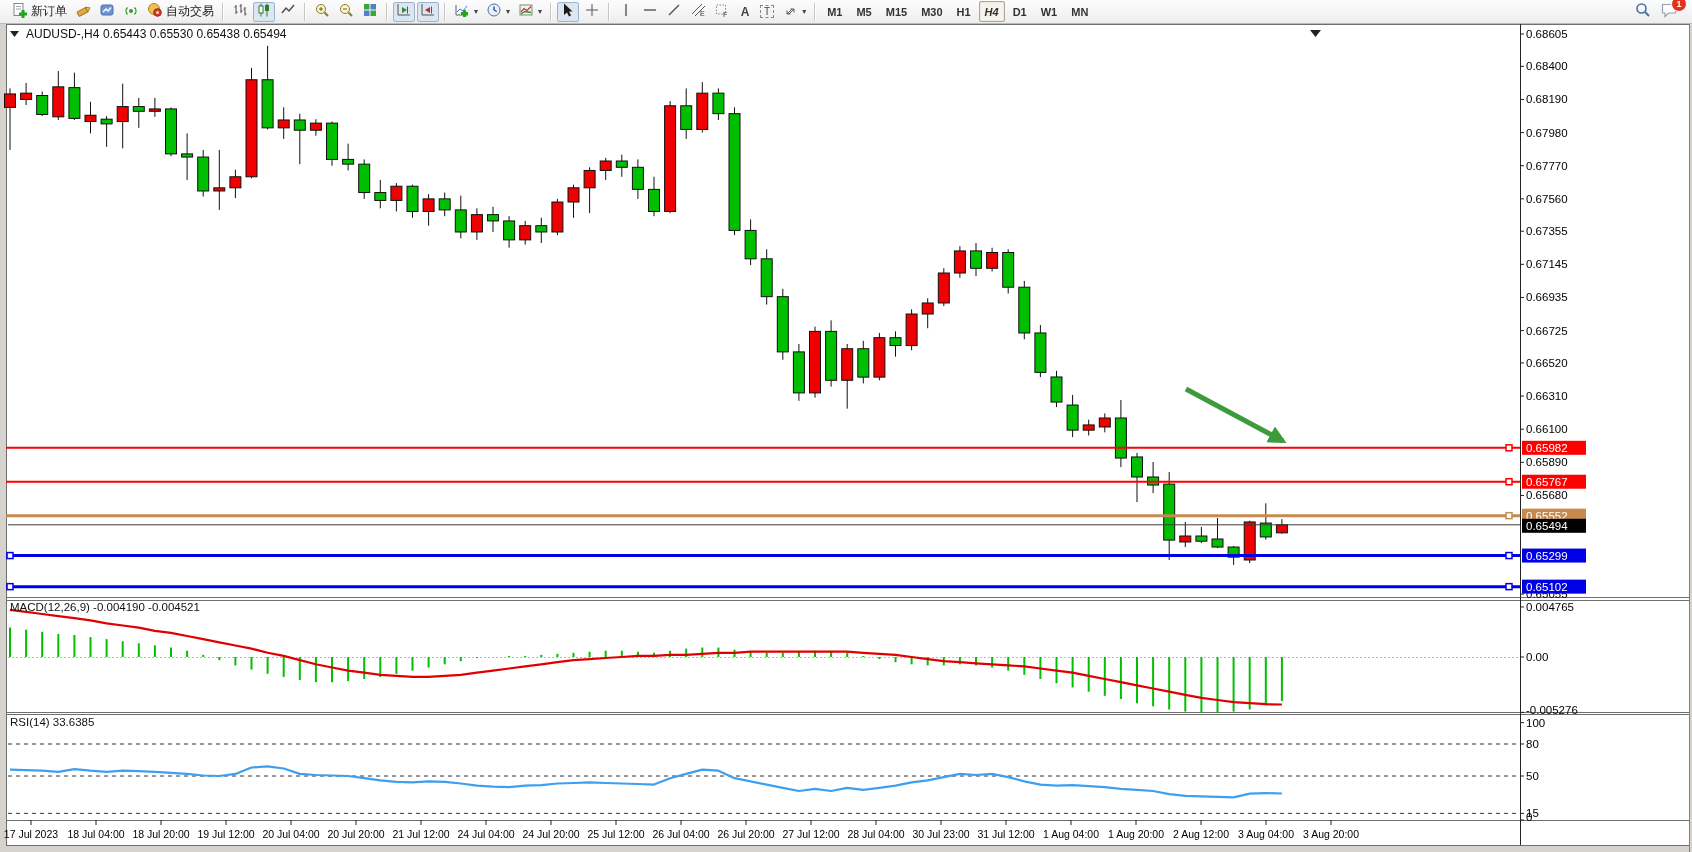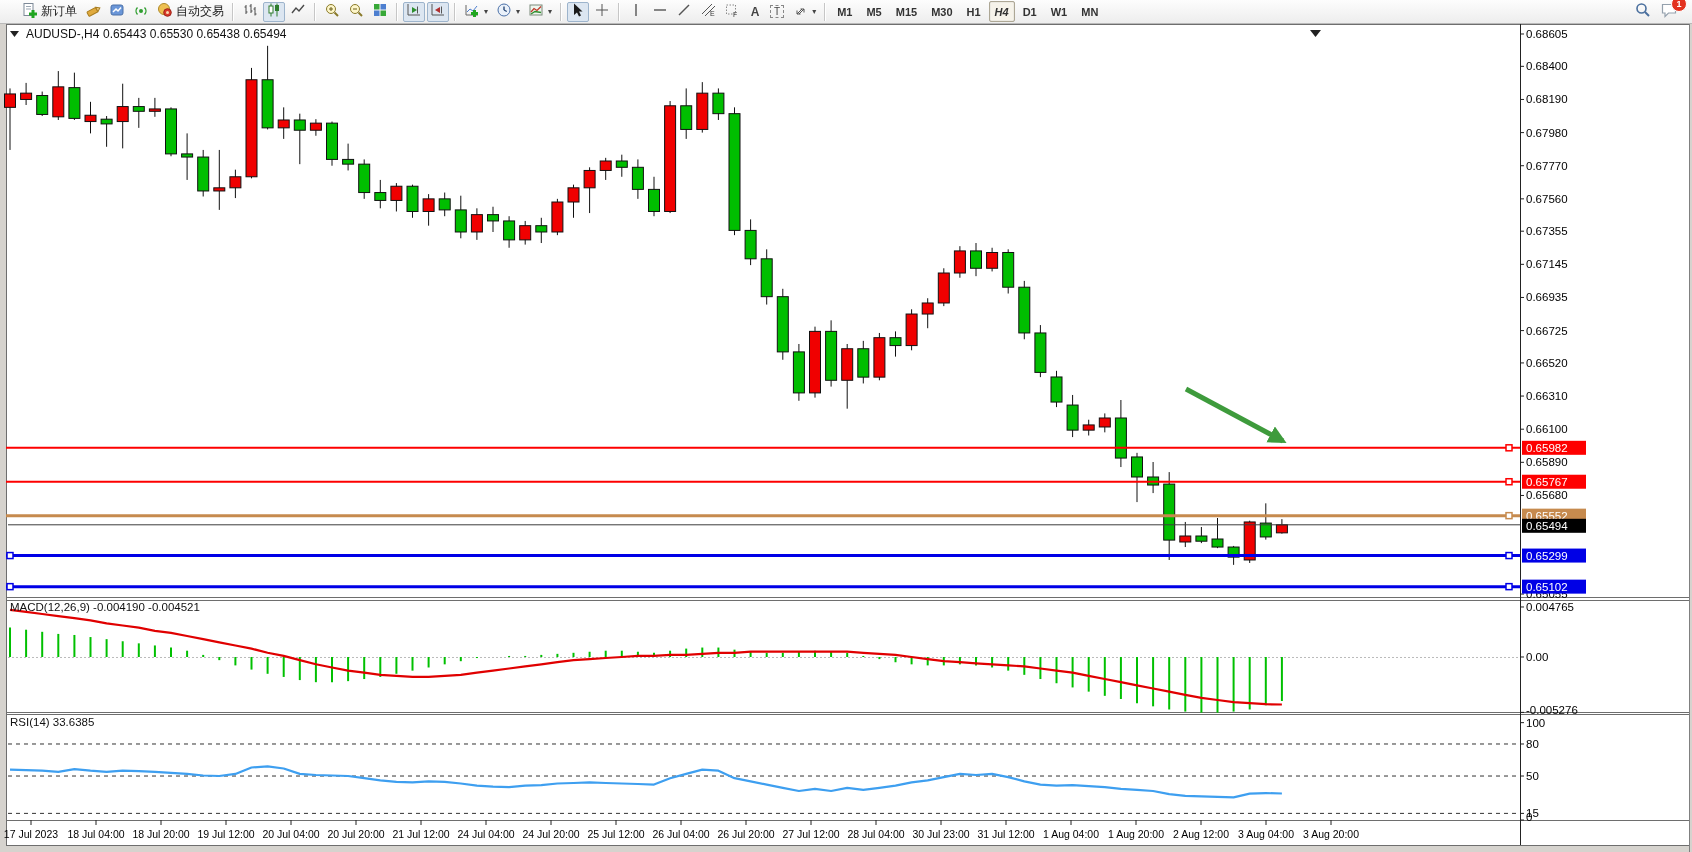--- a/index.html
+++ b/index.html
@@ -7,21 +7,21 @@
     width:1692px;height:852px;position:relative;overflow:hidden;
     background:#ffffff;font-family:"Liberation Sans", sans-serif;
     -webkit-font-smoothing:antialiased;
   }
   
   #toolbar{
     position:absolute;left:0;top:0;width:1692px;height:24px;
     background:linear-gradient(#fdfdfd,#ededed);
     border-bottom:1px solid #b9b9b9;
     display:flex;align-items:center;box-sizing:border-box;
-    padding-left:18px;z-index:10;font-size:12px;color:#222;
+    padding-left:8px;z-index:10;font-size:12px;color:#222;
   }
   .tbtn{
     height:20px;min-width:20px;display:flex;align-items:center;justify-content:center;
     border:1px solid transparent;border-radius:2px;margin:0 1px;box-sizing:border-box;
     cursor:default;gap:3px;padding:0 2px;
   }
   .tbtn.active{background:#dce6f1;border-color:#9db4cc;}
   .tbtn .cnlabel{font-size:12px;color:#1a1a1a;white-space:nowrap;}
   .sep{width:1px;height:18px;background:#c6c6c6;margin:0 4px;border-right:1px solid #fff;}
   .caret{font-size:8px;color:#444;margin-left:1px;}

